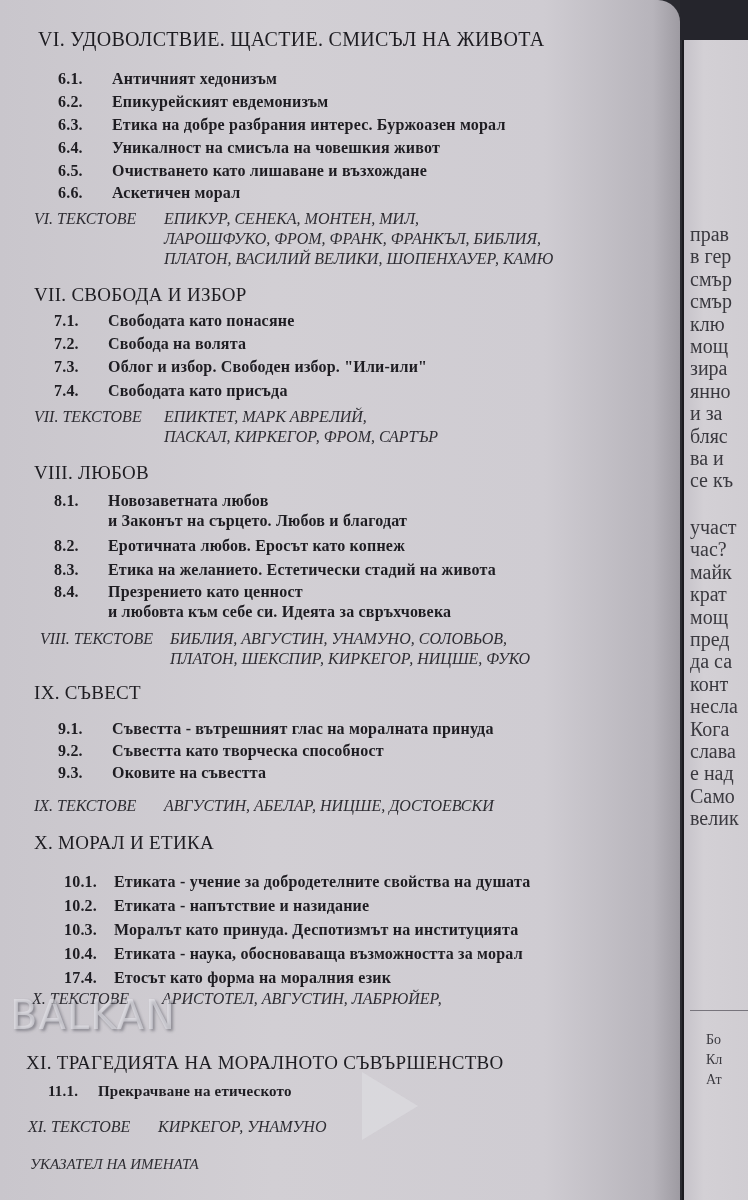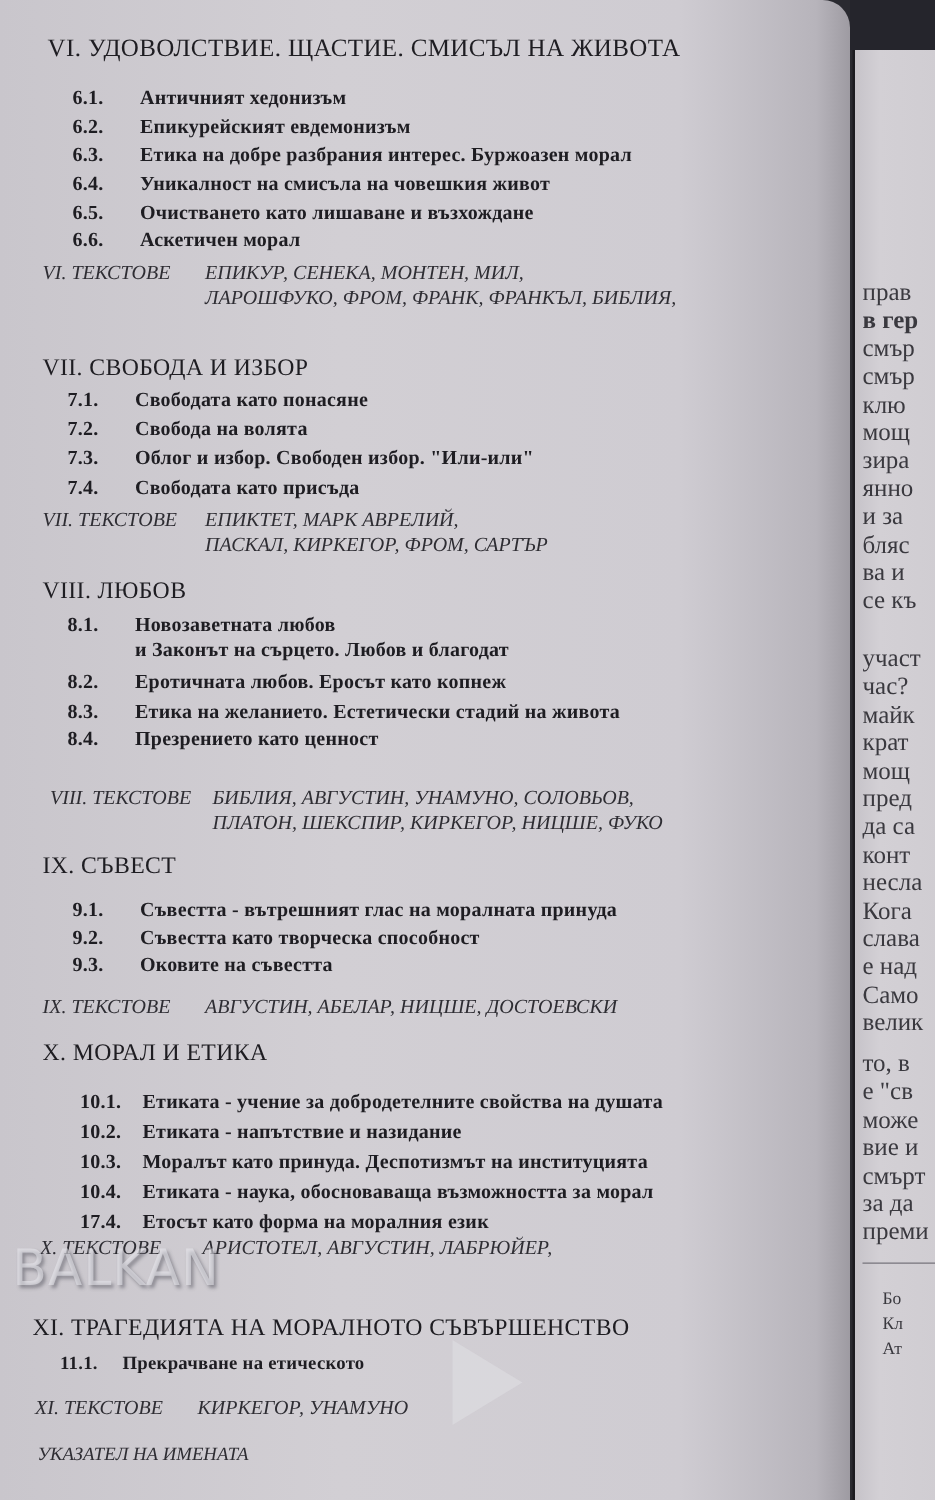--- a/index.html
+++ b/index.html
@@ -61,21 +61,21 @@
   .rule { position: absolute; left: 690px; top: 1010px; width: 58px; border-top: 1px solid #77747c; }
 </style>
 </head>
 <body>
 
 <div class="left-page"></div>
 <div class="corner-dark"></div>
 <div class="right-page">
   <div class="right-text" style="top:183px">
     <div>прав</div>
-      <div style="font-weight:bold">в гер</div>
+      <div style="font-weight:normal">в гер</div>
       <div>смър</div>
       <div>смър</div>
       <div>клю</div>
       <div>мощ</div>
       <div>зира</div>
       <div>янно</div>
       <div>и за</div>
       <div>бляс</div>
       <div>ва и</div>
       <div>се къ</div>
@@ -89,66 +89,58 @@
       <div>пред</div>
       <div>да са</div>
       <div>конт</div>
       <div>несла</div>
       <div>Кога</div>
       <div>слава</div>
       <div>е над</div>
       <div>Само</div>
       <div>велик</div>
   </div>
-  <div class="right-text" style="top:800px">
-    <div>то, в</div>
-      <div>е "св</div>
-      <div>може</div>
-      <div>вие и</div>
-      <div>смърт</div>
-      <div>за да</div>
-      <div>преми</div>
-  </div>
   <div class="right-text" style="top:990px;left:22px;font-size:14px;line-height:20px">
     <div>Бо</div>
       <div>Кл</div>
       <div>Ат</div>
   </div>
 </div>
 <div class="rule"></div>
 
 <div class="toc">
 
   <div class="chapter" style="left:38px;top:28px;font-size:20px">VI. УДОВОЛСТВИЕ. ЩАСТИЕ. СМИСЪЛ НА ЖИВОТА</div>
   <div class="sub" style="left:58px;top:70px"><span class="num">6.1.</span><span>Античният хедонизъм</span></div>
   <div class="sub" style="left:58px;top:93px"><span class="num">6.2.</span><span>Епикурейският евдемонизъм</span></div>
   <div class="sub" style="left:58px;top:116px"><span class="num">6.3.</span><span>Етика на добре разбрания интерес. Буржоазен морал</span></div>
   <div class="sub" style="left:58px;top:139px"><span class="num">6.4.</span><span>Уникалност на смисъла на човешкия живот</span></div>
   <div class="sub" style="left:58px;top:162px"><span class="num">6.5.</span><span>Очистването като лишаване и възхождане</span></div>
   <div class="sub" style="left:58px;top:184px"><span class="num">6.6.</span><span>Аскетичен морал</span></div>
   <div class="texts" style="left:34px;top:210px">
     <span class="lbl">VI. ТЕКСТОВЕ</span><span>ЕПИКУР, СЕНЕКА, МОНТЕН, МИЛ,</span>
     <span class="line">ЛАРОШФУКО, ФРОМ, ФРАНК, ФРАНКЪЛ, БИБЛИЯ,</span>
+    <span class="line">ПЛАТОН, ВАСИЛИЙ ВЕЛИКИ, ШОПЕНХАУЕР, КАМЮ</span>
   </div>
 
   <div class="chapter" style="left:34px;top:284px">VII. СВОБОДА И ИЗБОР</div>
   <div class="sub" style="left:54px;top:312px"><span class="num">7.1.</span><span>Свободата като понасяне</span></div>
   <div class="sub" style="left:54px;top:335px"><span class="num">7.2.</span><span>Свобода на волята</span></div>
   <div class="sub" style="left:54px;top:358px"><span class="num">7.3.</span><span>Облог и избор. Свободен избор. "Или-или"</span></div>
   <div class="sub" style="left:54px;top:382px"><span class="num">7.4.</span><span>Свободата като присъда</span></div>
   <div class="texts" style="left:34px;top:408px">
     <span class="lbl">VII. ТЕКСТОВЕ</span><span>ЕПИКТЕТ, МАРК АВРЕЛИЙ,</span>
     <span class="line">ПАСКАЛ, КИРКЕГОР, ФРОМ, САРТЪР</span>
   </div>
 
   <div class="chapter" style="left:34px;top:462px">VIII. ЛЮБОВ</div>
   <div class="sub" style="left:54px;top:492px"><span class="num">8.1.</span><span>Новозаветната любов</span><span class="cont">и Законът на сърцето. Любов и благодат</span></div>
   <div class="sub" style="left:54px;top:537px"><span class="num">8.2.</span><span>Еротичната любов. Еросът като копнеж</span></div>
   <div class="sub" style="left:54px;top:561px"><span class="num">8.3.</span><span>Етика на желанието. Естетически стадий на живота</span></div>
-  <div class="sub" style="left:54px;top:583px"><span class="num">8.4.</span><span>Презрението като ценност</span></div>
+  <div class="sub" style="left:54px;top:583px"><span class="num">8.4.</span><span>Презрението като ценност</span><span class="cont">и любовта към себе си. Идеята за свръхчовека</span></div>
   <div class="texts" style="left:40px;top:630px">
     <span class="lbl">VIII. ТЕКСТОВЕ</span><span>БИБЛИЯ, АВГУСТИН, УНАМУНО, СОЛОВЬОВ,</span>
     <span class="line">ПЛАТОН, ШЕКСПИР, КИРКЕГОР, НИЦШЕ, ФУКО</span>
   </div>
 
   <div class="chapter" style="left:34px;top:682px">IX. СЪВЕСТ</div>
   <div class="sub" style="left:58px;top:720px"><span class="num">9.1.</span><span>Съвестта - вътрешният глас на моралната принуда</span></div>
   <div class="sub" style="left:58px;top:742px"><span class="num">9.2.</span><span>Съвестта като творческа способност</span></div>
   <div class="sub" style="left:58px;top:764px"><span class="num">9.3.</span><span>Оковите на съвестта</span></div>
   <div class="texts" style="left:34px;top:797px">

